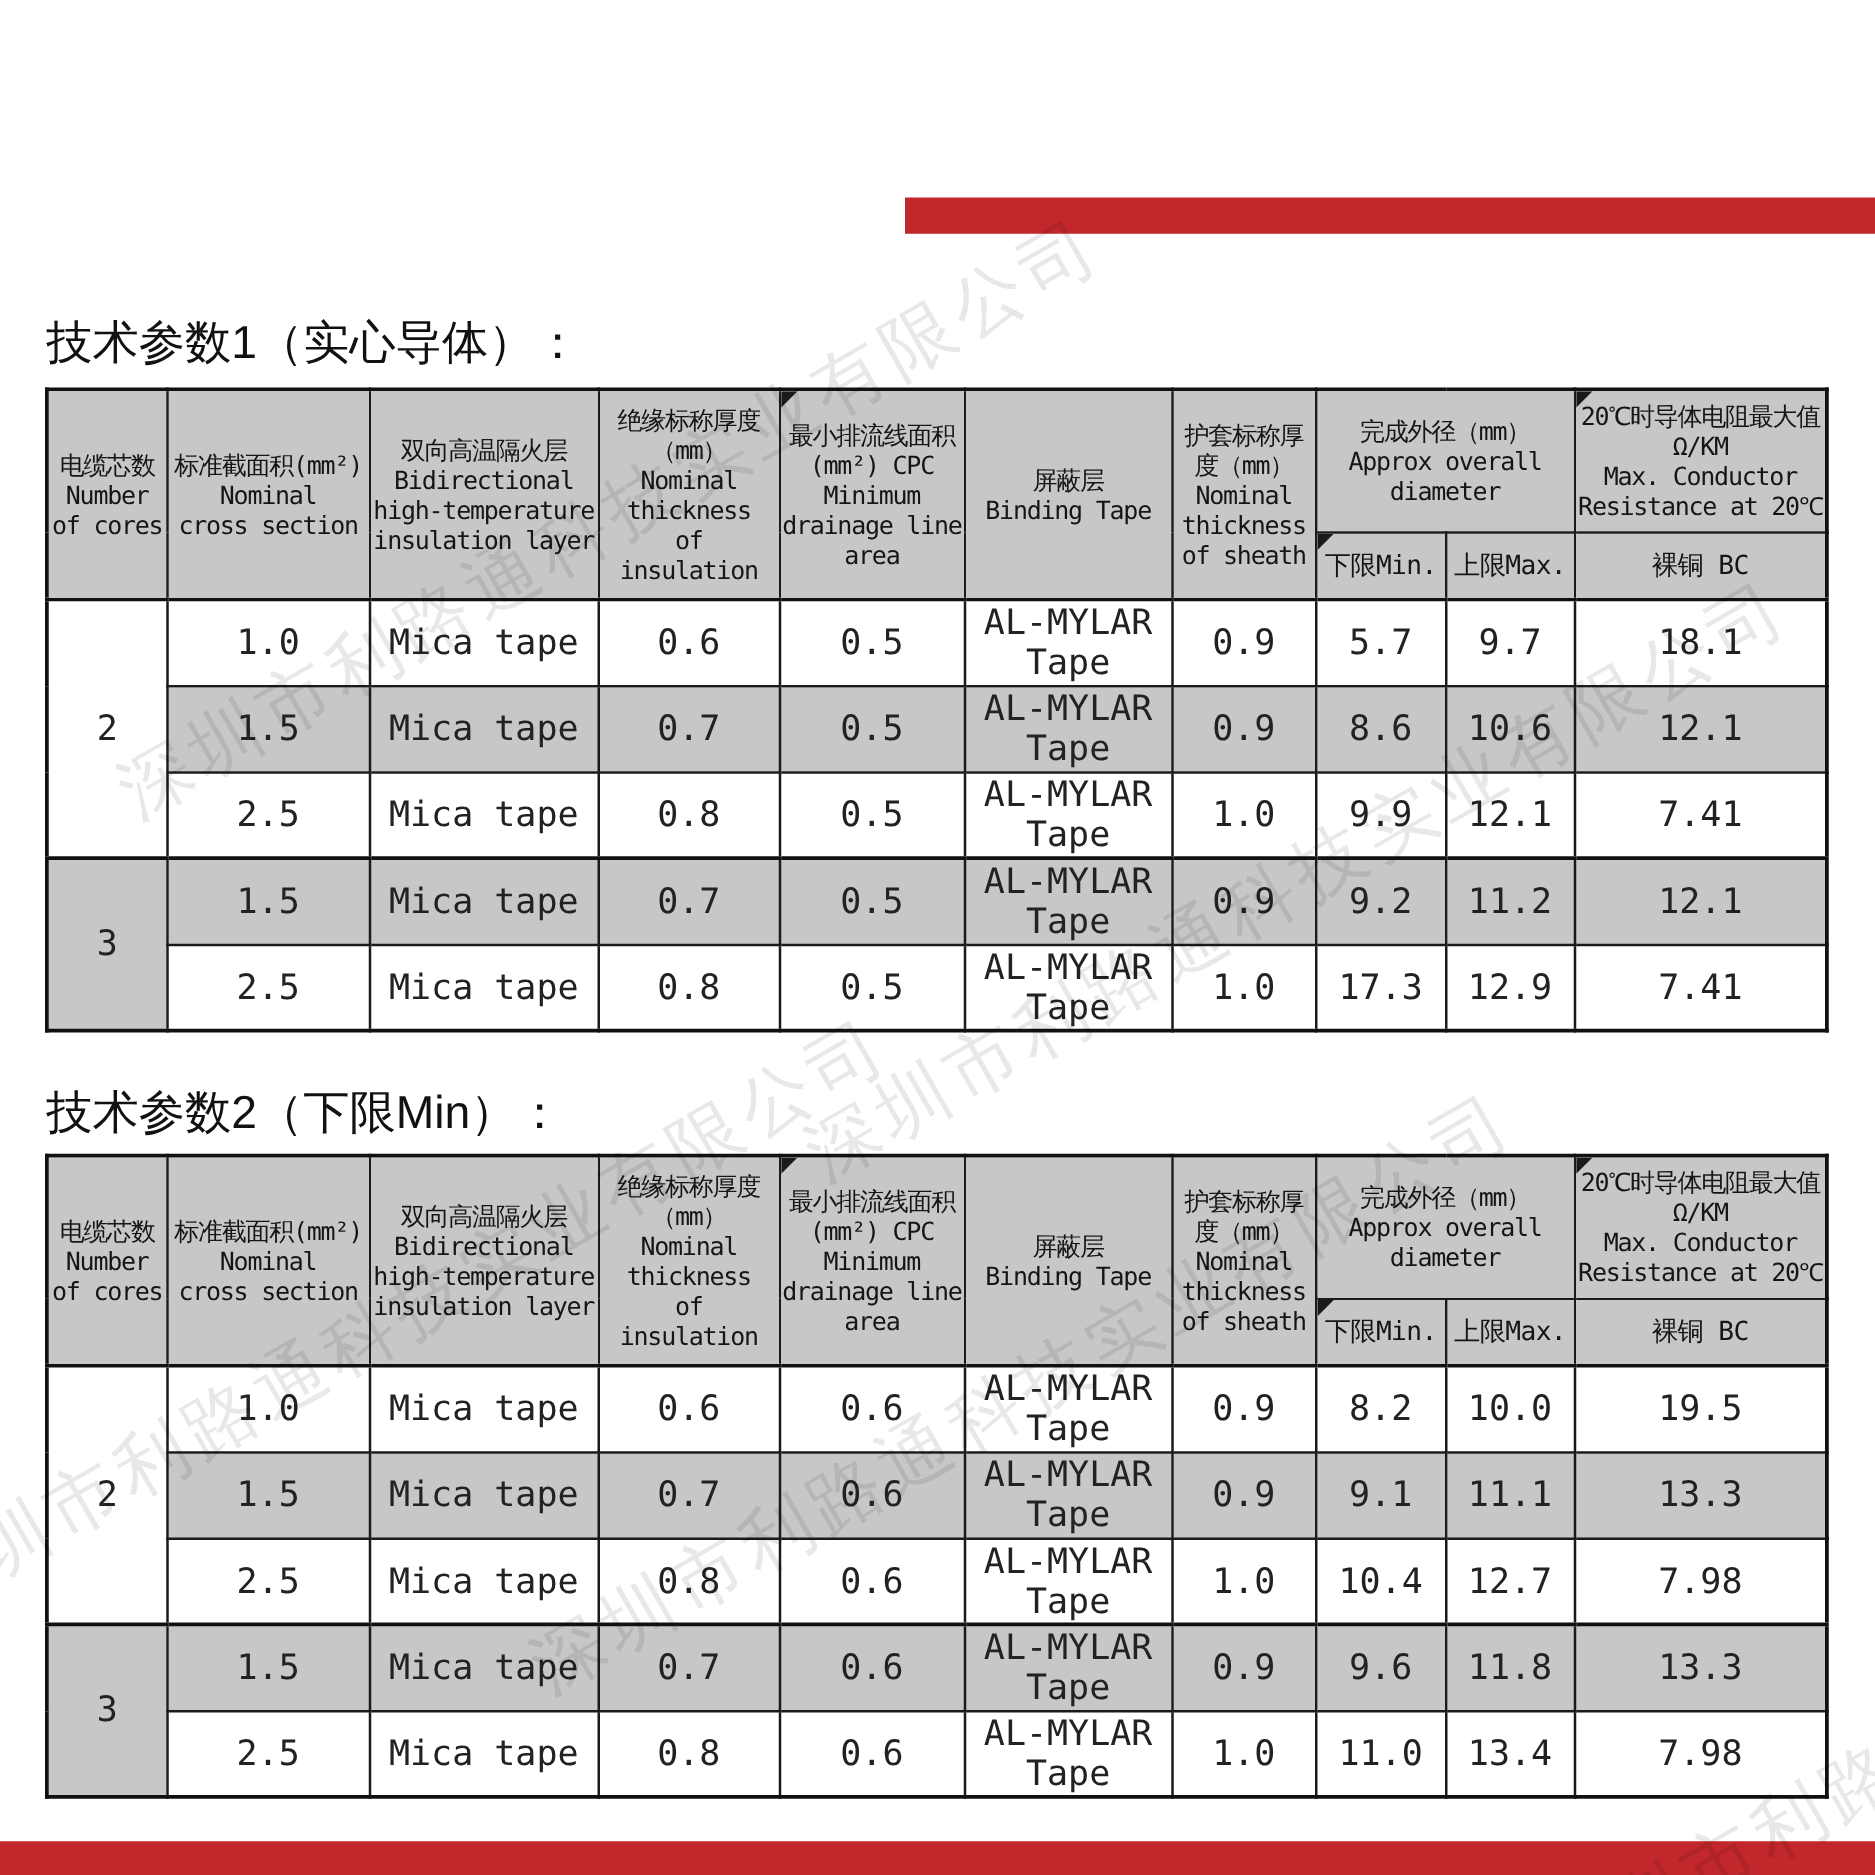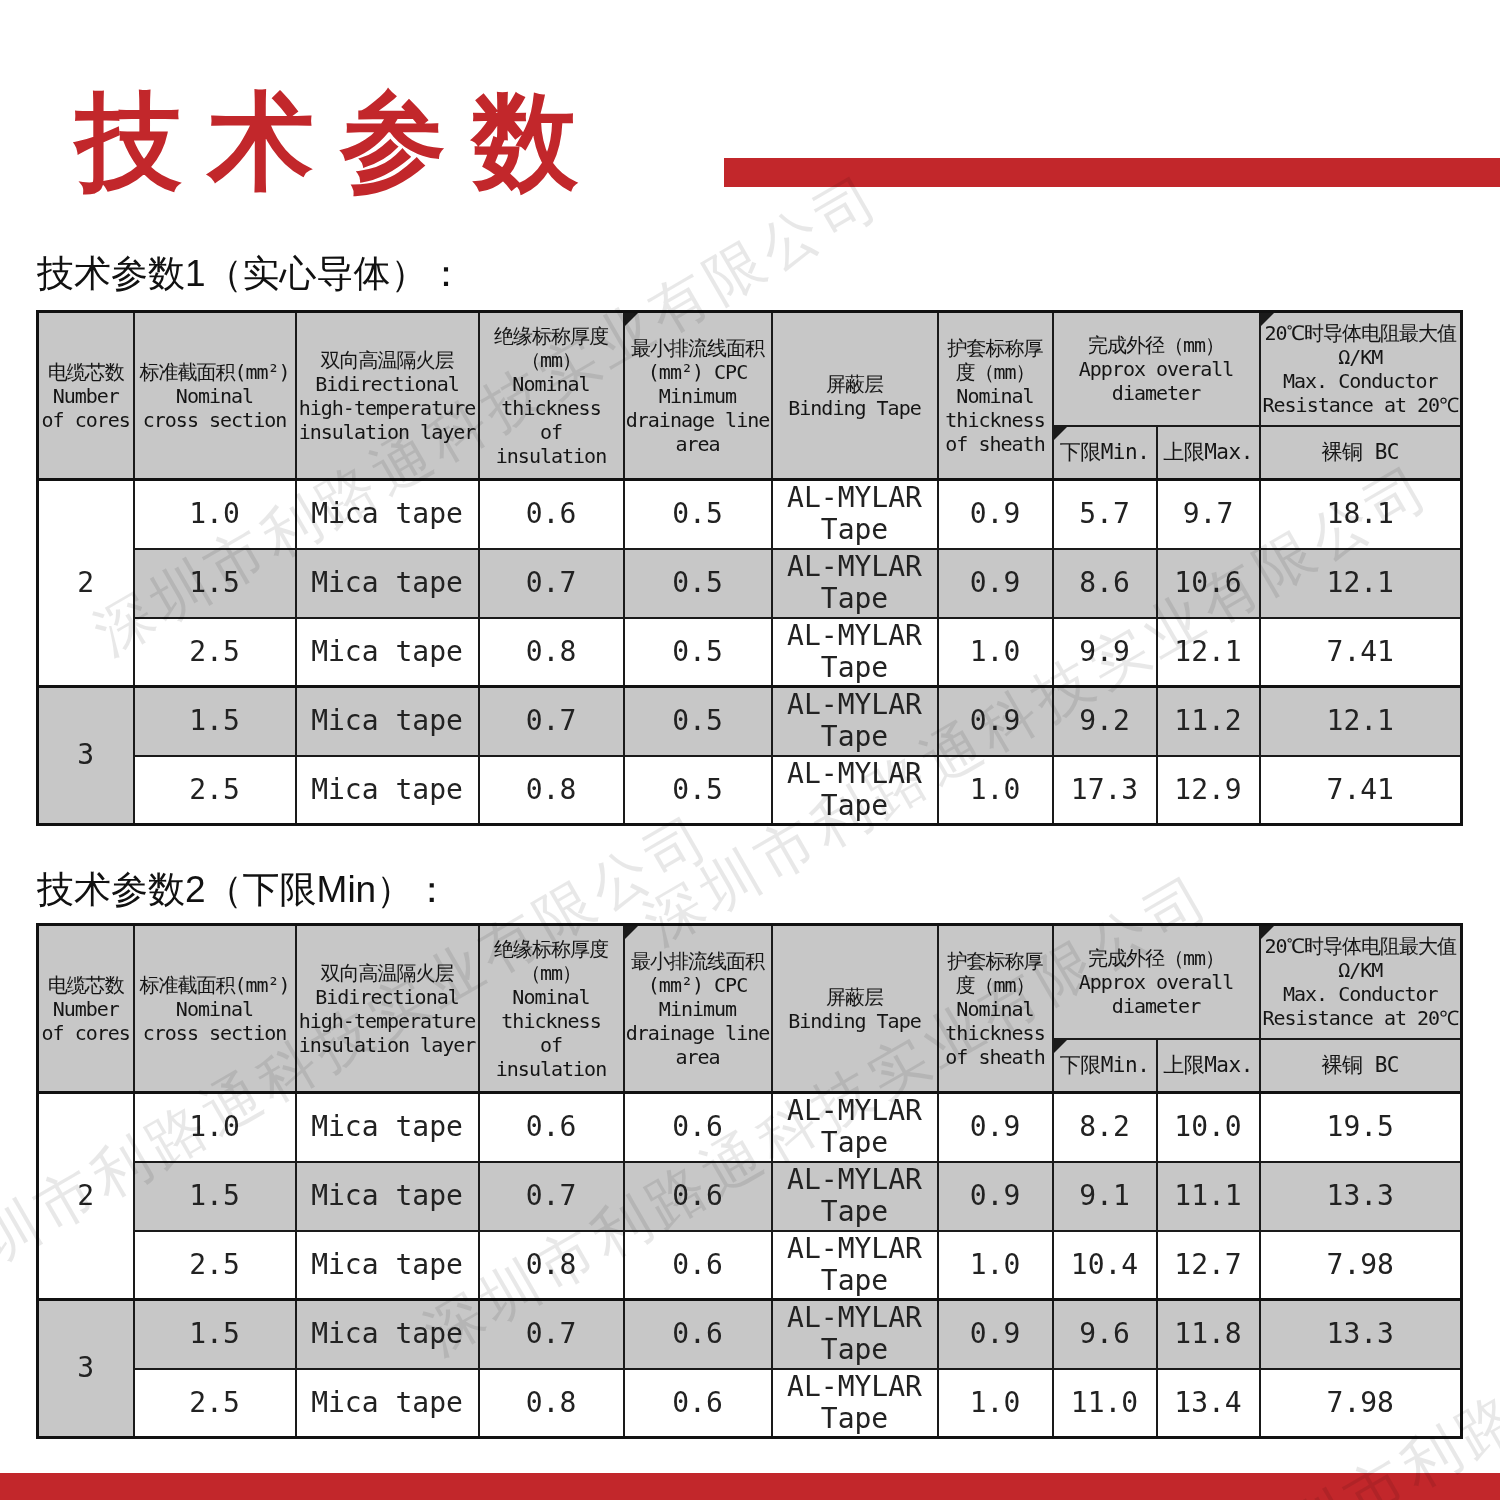--- a/index.html
+++ b/index.html
@@ -82,21 +82,20 @@
   .wm2{left:650px;top:890px;}
   .wm3{left:-70px;top:1240px;}
   .wm4{left:430px;top:1300px;}
   .wm5{left:1240px;top:1530px;}
 </style>
 </head>
 <body>
 
 <div class="page">
 
-  <h1 class="main-title">技术参数</h1>
   <div class="red-bar-top"></div>
 
   <div class="watermark wm1">深圳市利路通科技实业有限公司</div>
   <div class="watermark wm2">深圳市利路通科技实业有限公司</div>
   <div class="watermark wm3">深圳市利路通科技实业有限公司</div>
   <div class="watermark wm4">深圳市利路通科技实业有限公司</div>
   <div class="watermark wm5">深圳市利路通科技实业有限公司</div>
 
   <h2 class="section-heading s1">技术参数1（实心导体）：</h2>
 

